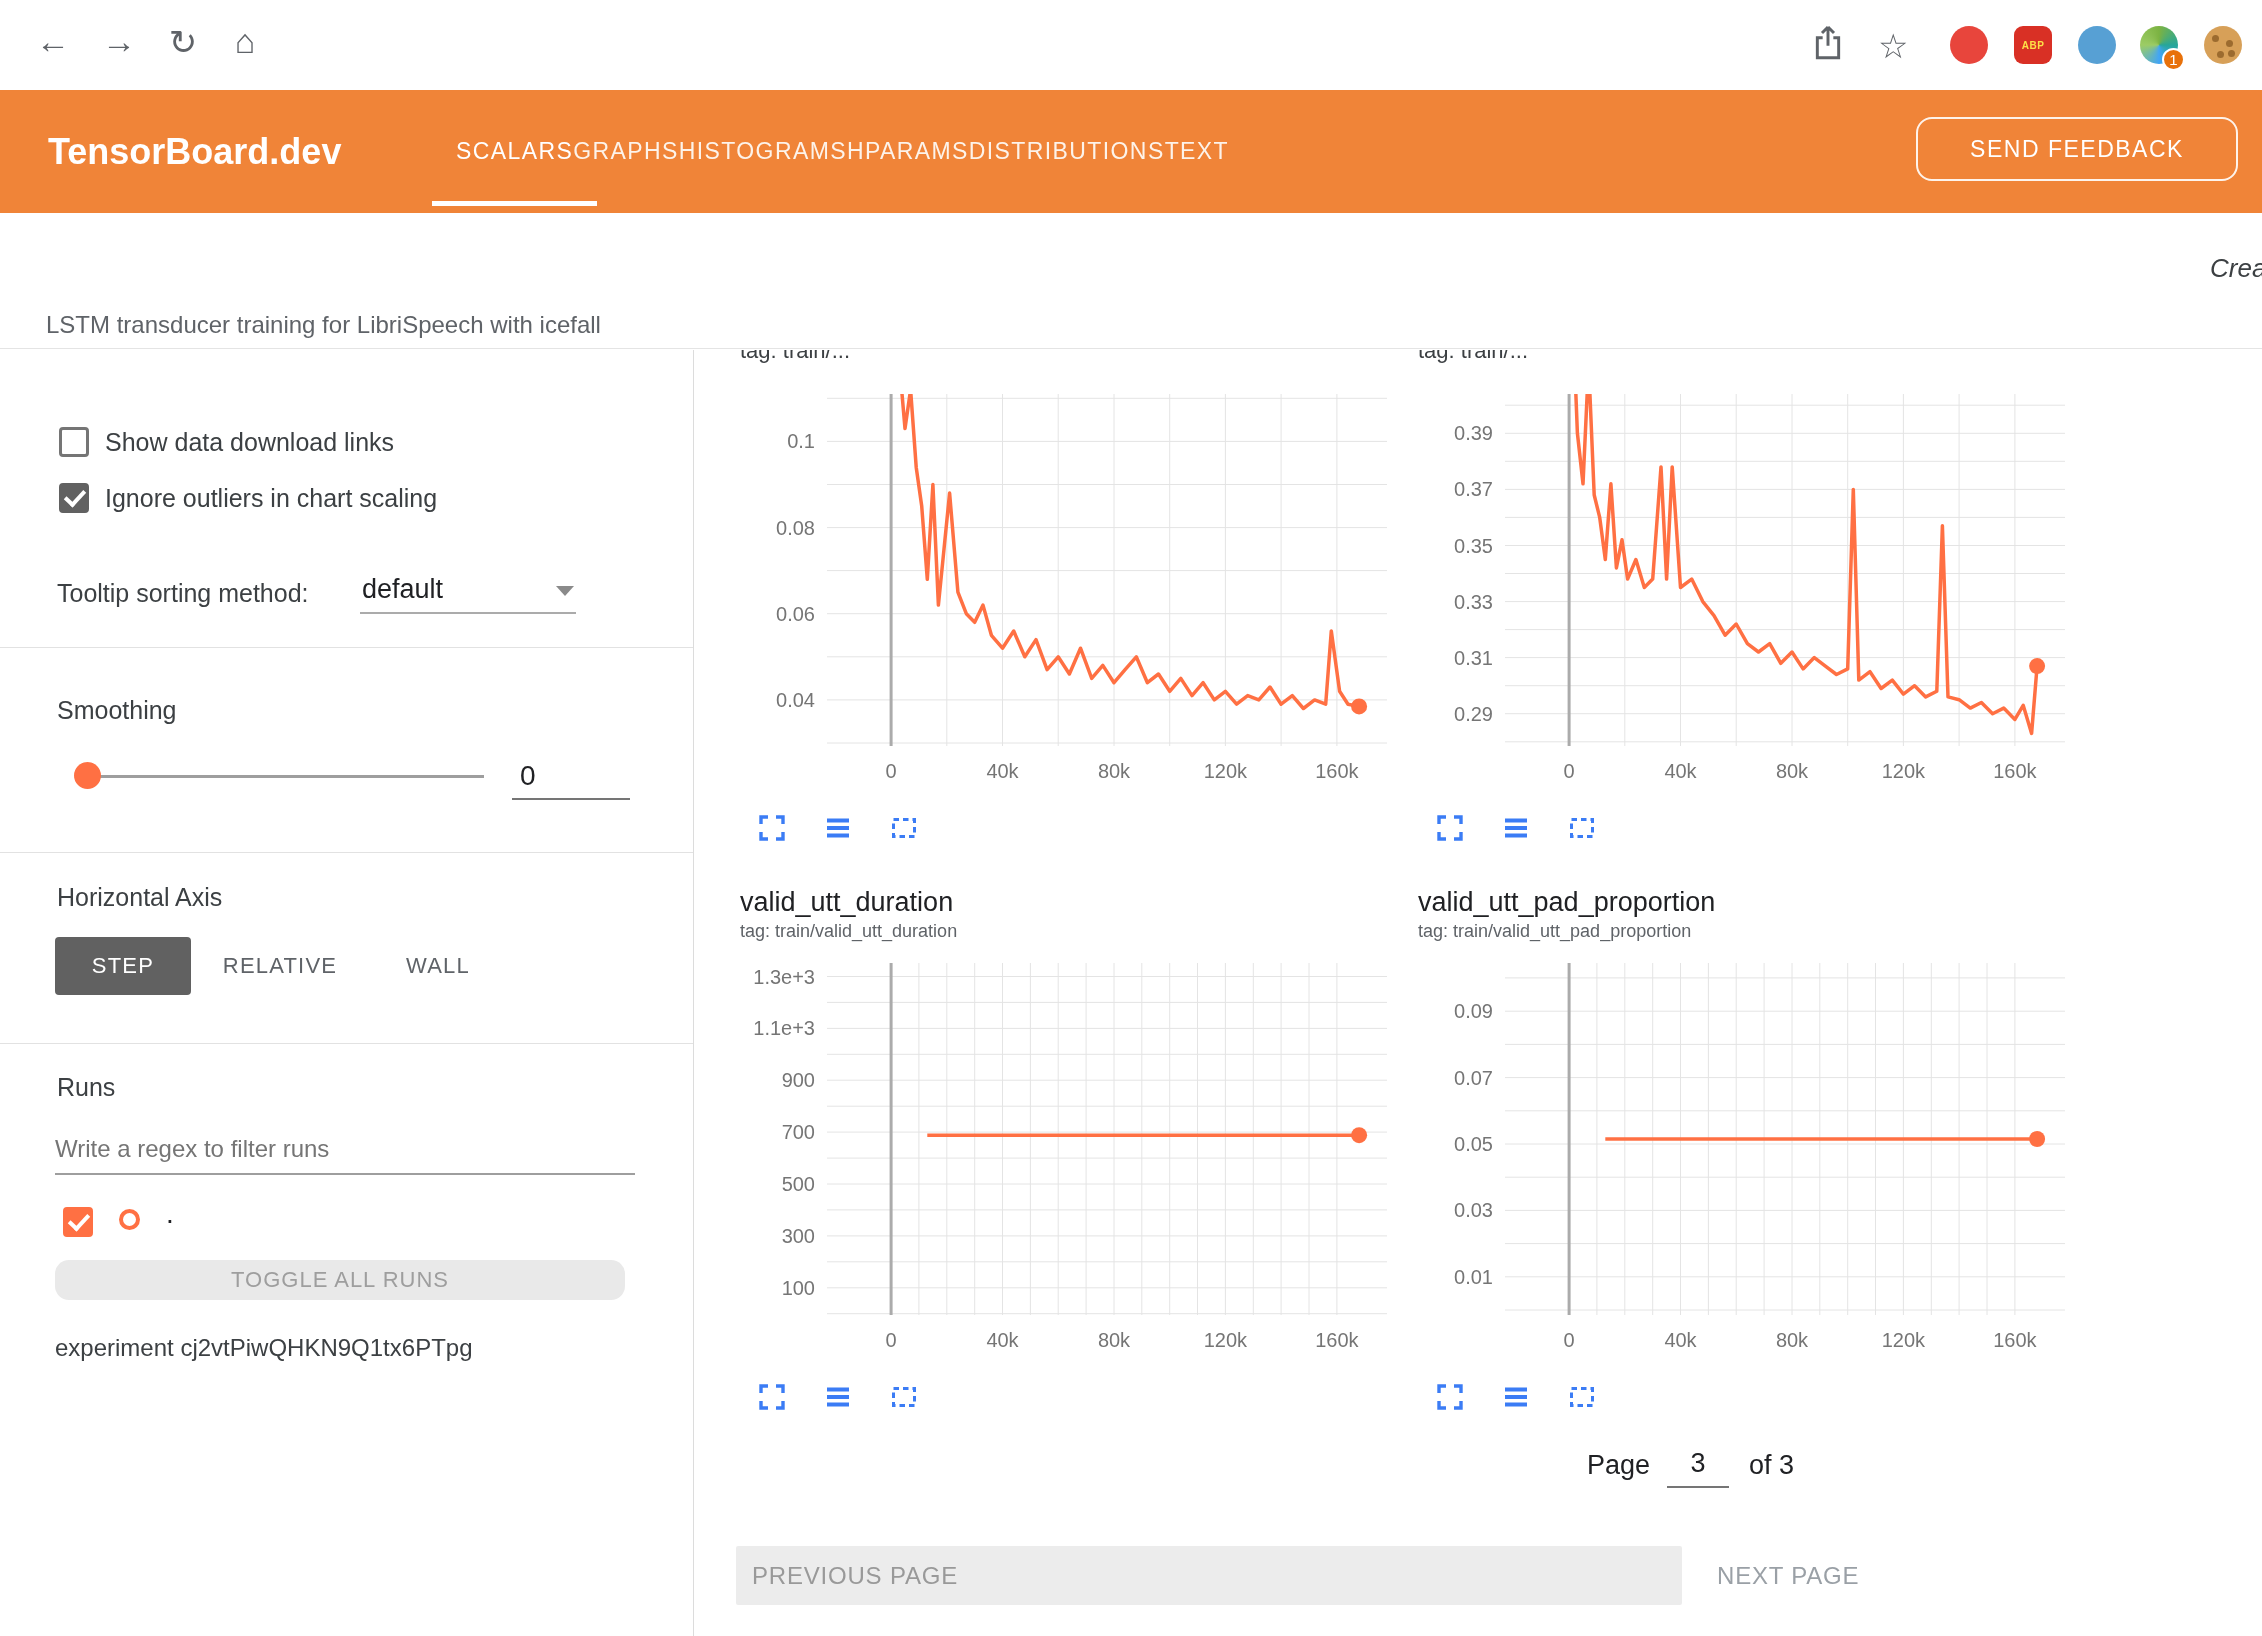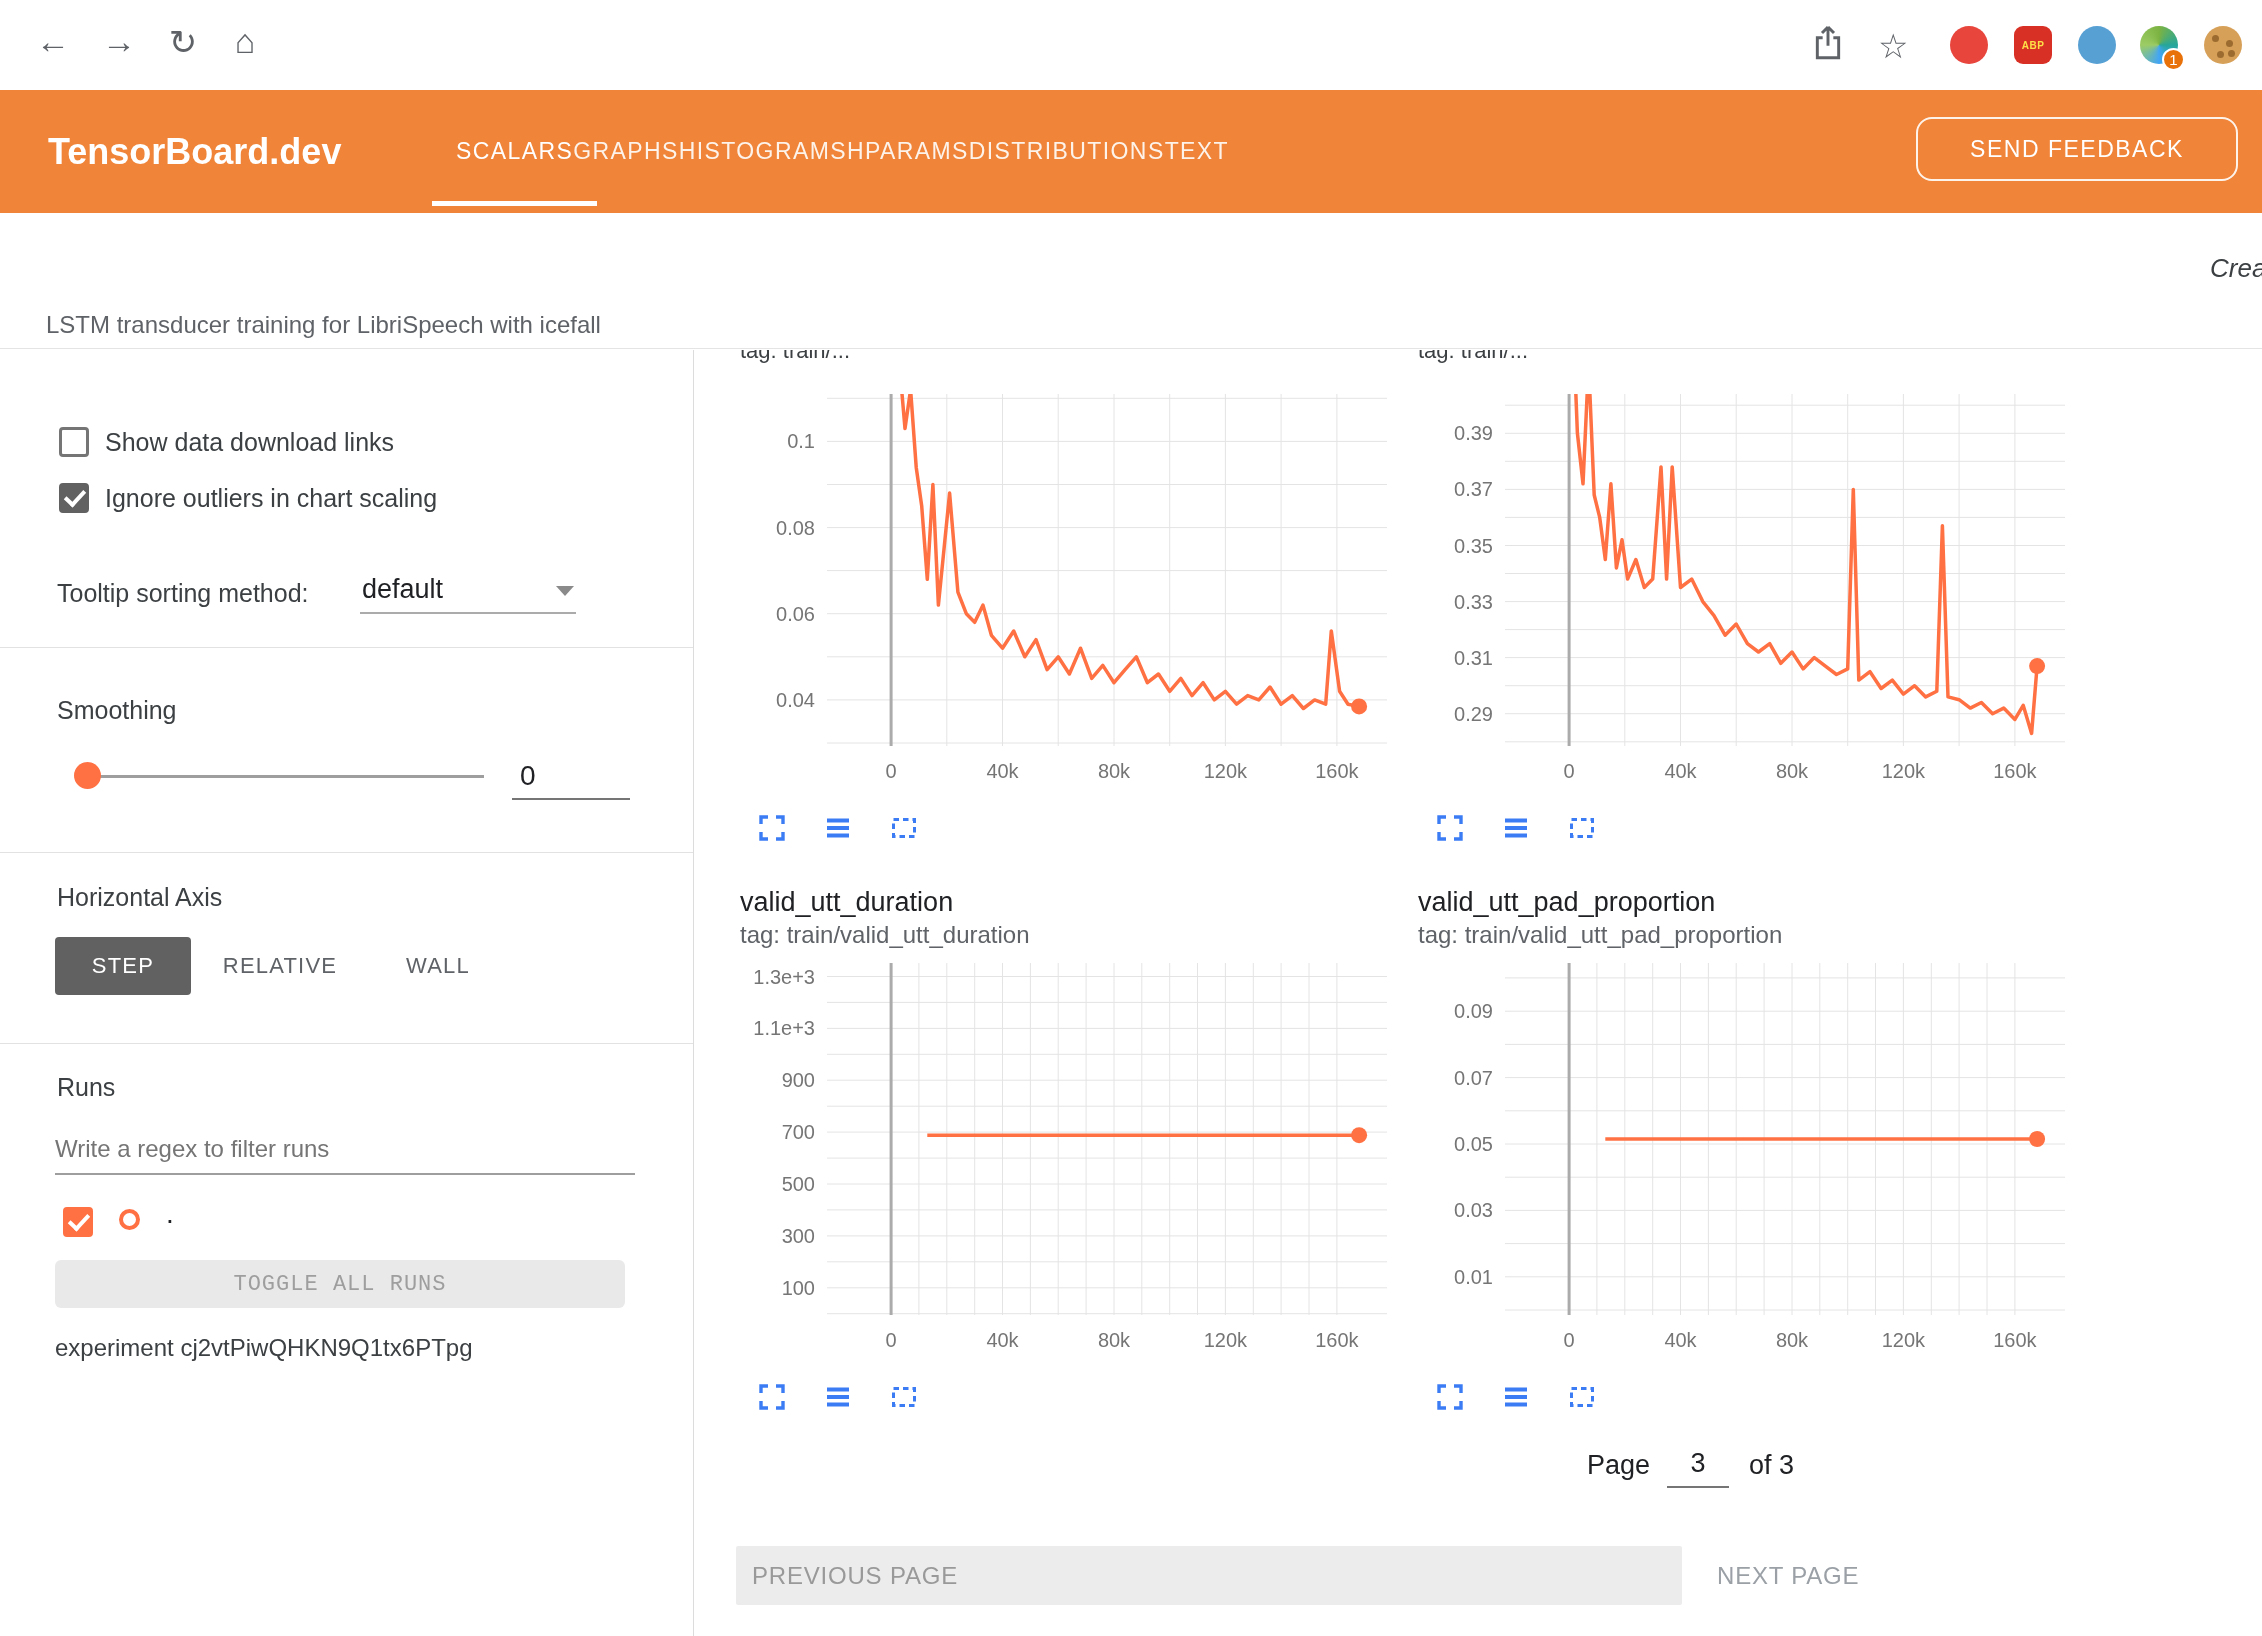--- a/index.html
+++ b/index.html
@@ -73,33 +73,33 @@
   .axis-btn { position:absolute; top:587px; height:58px; border:none; background:transparent;
         font-size:22px; letter-spacing:1.2px; color:#5f6368; font-family:inherit; border-radius:4px; cursor:pointer; }
   .axis-btn.selected { background:#616161; color:#fff; }
   .regex-input { position:absolute; left:55px; top:775px; width:580px; height:50px; border:none;
         border-bottom:2px solid #9e9e9e; font-size:24px; color:#202124; font-family:inherit;
         outline:none; background:transparent; }
   .regex-input::placeholder { color:#757575; }
   .run-circle { position:absolute; left:119px; top:859px; width:21px; height:21px; border:4px solid #ff7043;
         border-radius:50%; background:#fff; cursor:pointer; }
   .run-name { position:absolute; left:166px; top:848px; font-size:28px; color:#202124; }
-  .toggle-btn { position:absolute; left:55px; top:910px; width:570px; height:48px; background:#e9e9e9;
-        border:none; border-radius:6px; color:#9e9e9e; font-size:22px; letter-spacing:1px;
-        font-family:Liberation Mono, monospace; cursor:pointer; }
+  .toggle-btn { position:absolute; left:55px; top:910px; width:570px; height:40px; background:#e9e9e9;
+        border:none; border-radius:14px; color:#9e9e9e; font-size:22px; letter-spacing:1px;
+        font-family:Liberation Sans, sans-serif; cursor:pointer; }
   .exp-label { position:absolute; left:55px; top:984px; font-size:24px; color:#3c4043; }
 
   
   .main { position:absolute; left:695px; top:350px; width:1567px; height:1286px; background:#fff; }
   #charts-container { position:absolute; left:0; top:0; width:100%; height:100%; }
   .chart-card { position:absolute; width:662px; }
   .clip-tag { position:absolute; left:8px; top:0; height:13px; overflow:hidden; width:620px; }
   .clip-tag-inner { position:relative; top:-12px; font-size:22px; color:#3c4043; }
   .chart-title { position:absolute; left:8px; top:0; font-size:27px; color:#202124; }
-  .chart-tag { position:absolute; left:8px; top:34px; font-size:24px; color:#5f6368; }
+  .chart-tag { position:absolute; left:8px; top:34px; font-size:18px; color:#5f6368; }
   .svg-wrap { position:absolute; left:0; }
   .svg-top { top:40px; }
   .svg-bottom { top:72px; }
   .chart-icons { position:absolute; left:24px; display:flex; gap:34px; }
   .icons-top { top:462px; }
   .icons-bottom { top:494px; }
   .icon-btn { width:32px; height:32px; cursor:pointer; display:inline-block; }
 
   
   .pg-label { position:absolute; font-size:27px; color:#202124; }

